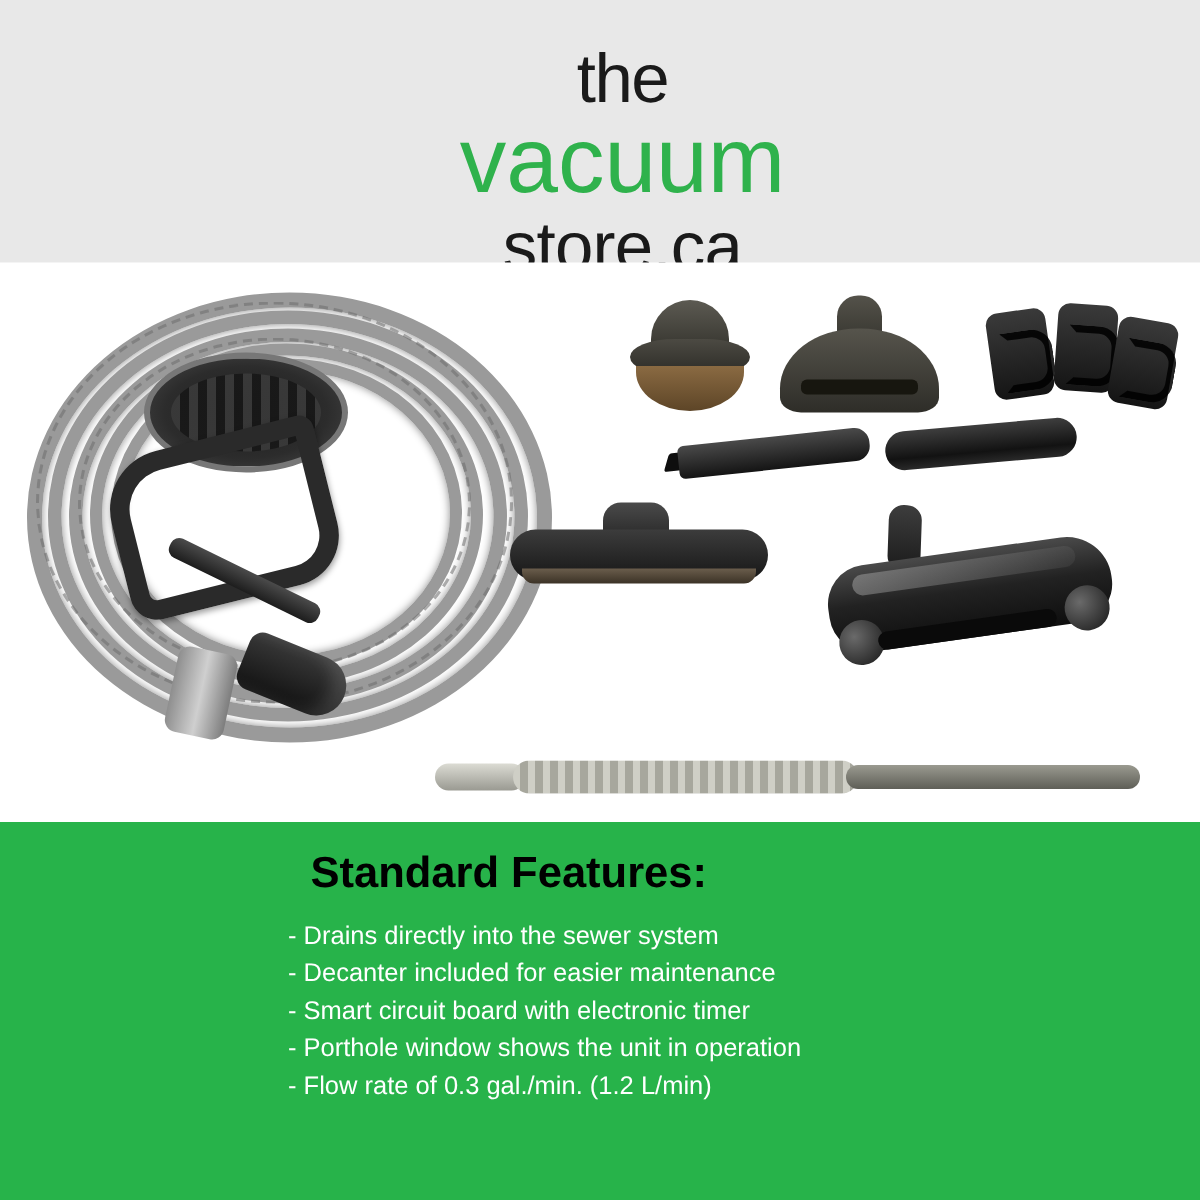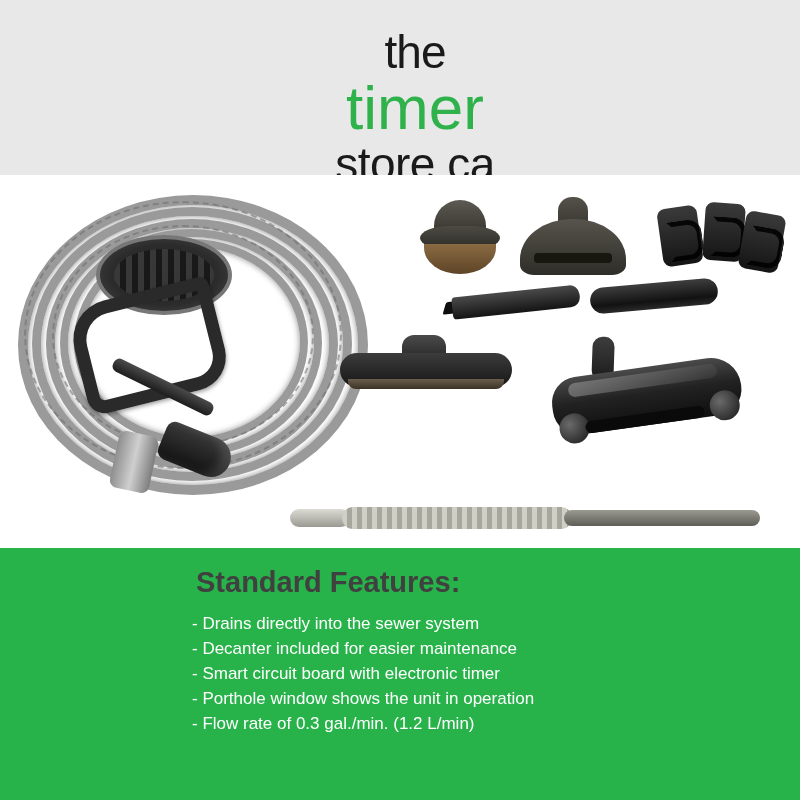--- a/index.html
+++ b/index.html
@@ -411,22 +411,22 @@
     top: 0;
     width: 480px;
     height: 252px;
     padding: 10px 0 0 32px;
     box-sizing: border-box;
     color: #ffffff;
   }
   .features-title {
     font-size: 29px;
     font-weight: bold;
-    margin: 8px 0 12px 4px;
-    color: #404040;
+    margin: 8px 0 12px 15px;
+    color: #000000;
   }
   .features-list {
     list-style: none;
     margin: 0;
     padding: 0;
   }
   .features-list li {
     font-size: 17px;
     line-height: 25px;
     color: #ffffff;
@@ -434,21 +434,21 @@
   }
 </style>
 </head>
 <body>
 
 <div class="page">
 
   <div class="header">
     <div class="logo">
       <span class="logo-the">the</span>
-      <span class="logo-vacuum">timer</span>
+      <span class="logo-vacuum">vacuum</span>
       <span class="logo-store">store.ca</span>
     </div>
   </div>
 
   <div class="product-area">
 
     <div class="hose">
       <div class="coil" style="left:0;  top:0;   width:330px; height:280px; border-width:10px;"></div>
       <div class="coil" style="left:14px;top:12px;width:302px;height:256px; border-width:9px;"></div>
       <div class="coil" style="left:28px;top:24px;width:274px;height:232px; border-width:9px;"></div>

